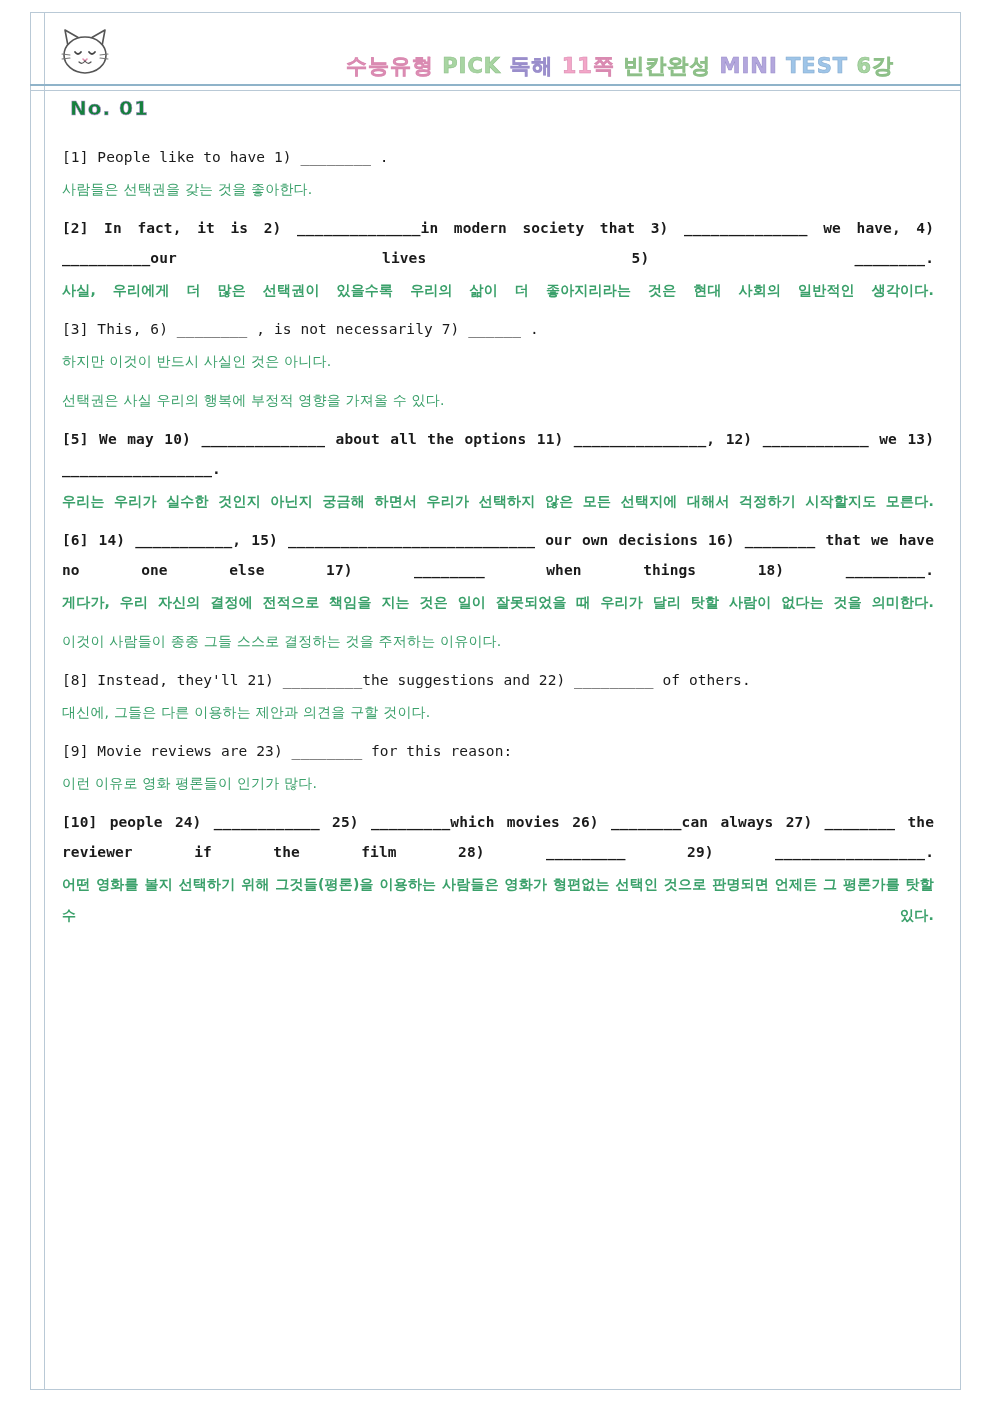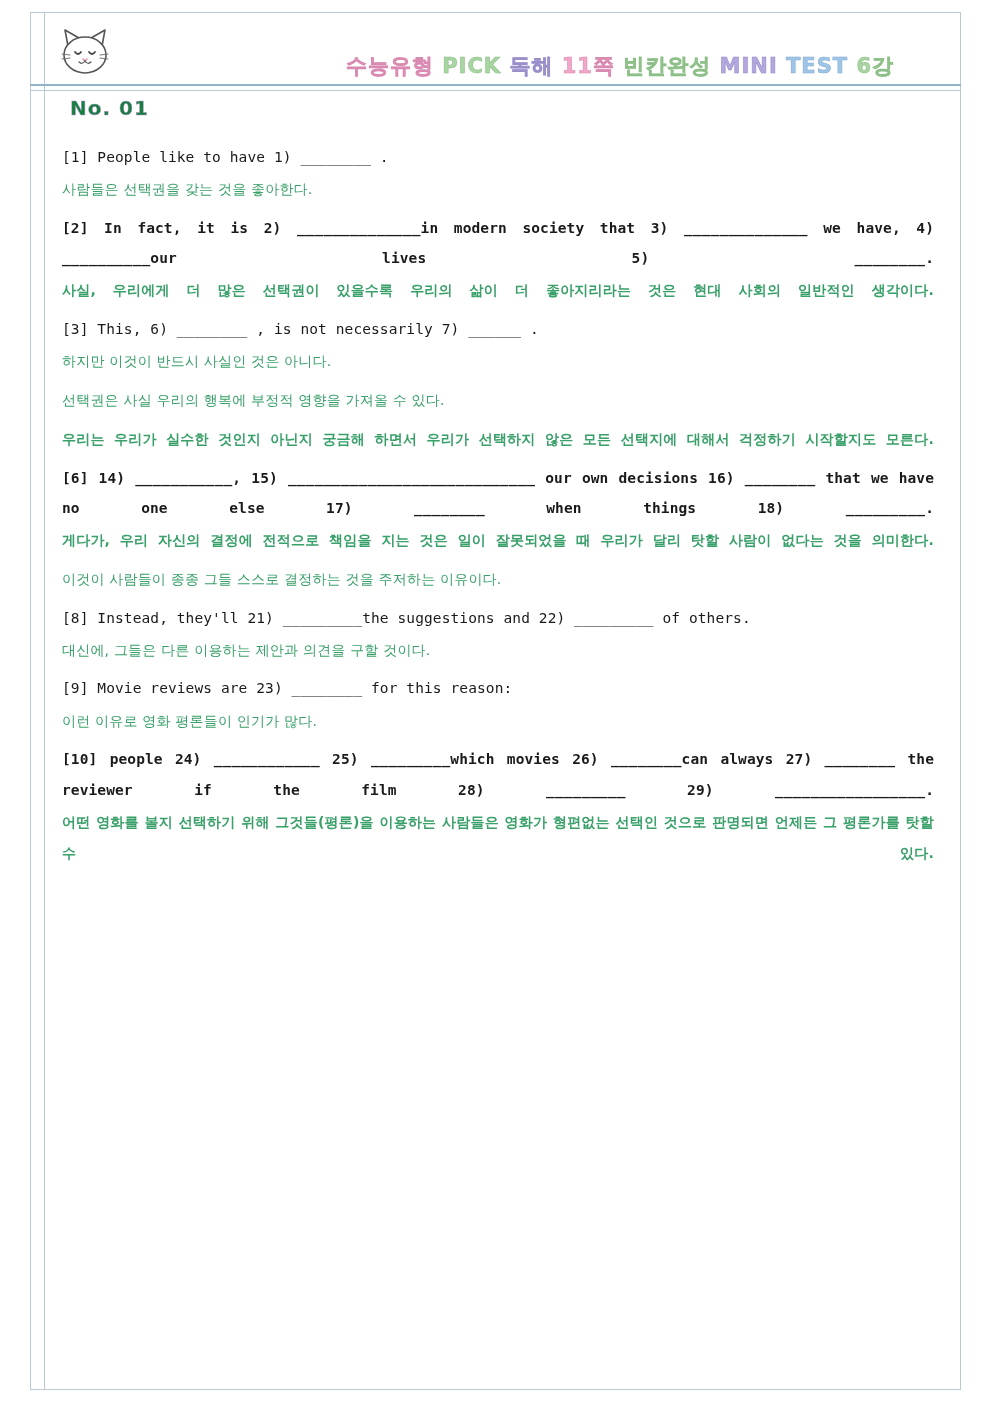--- a/index.html
+++ b/index.html
@@ -190,20 +190,21 @@
   <div class="para">
     <p class="en">[3] This, 6) ________ , is not necessarily 7) ______ .</p>
     <p class="ko">하지만 이것이 반드시 사실인 것은 아니다.</p>
   </div>
 
   <div class="para">
     <p class="ko">선택권은 사실 우리의 행복에 부정적 영향을 가져올 수 있다.</p>
   </div>
 
   <div class="para">
+    <p class="en spread-all">[5] We may 10) ______________ about all the options 11) _______________, 12) ____________ we 13) _________________.</p>
     <p class="ko spread-all">우리는 우리가 실수한 것인지 아닌지 궁금해 하면서 우리가 선택하지 않은 모든 선택지에 대해서 걱정하기 시작할지도 모른다.</p>
   </div>
 
   <div class="para">
     <p class="en spread-all">[6] 14) ___________, 15) ____________________________ our own decisions 16) ________ that we have no one else 17) ________ when things 18) _________.</p>
     <p class="ko spread-all">게다가, 우리 자신의 결정에 전적으로 책임을 지는 것은 일이 잘못되었을 때 우리가 달리 탓할 사람이 없다는 것을 의미한다.</p>
   </div>
 
   <div class="para">
     <p class="ko">이것이 사람들이 종종 그들 스스로 결정하는 것을 주저하는 이유이다.</p>

